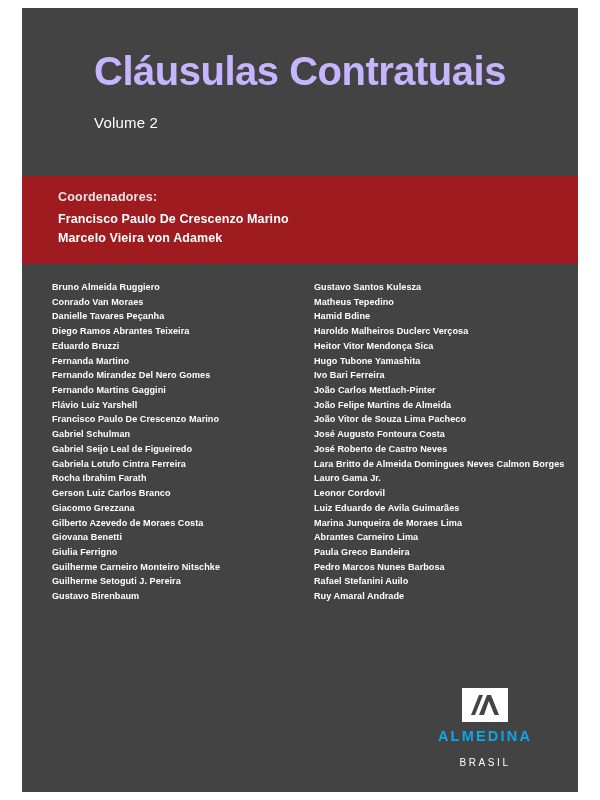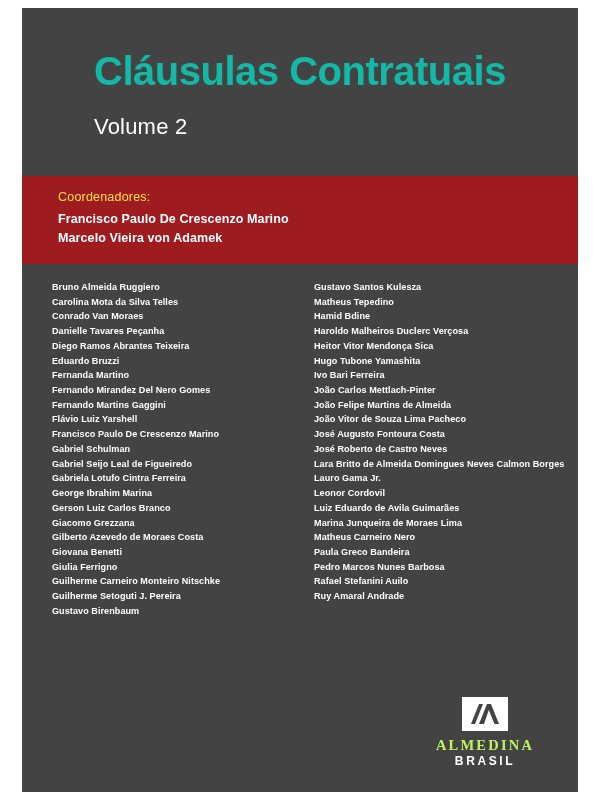--- a/index.html
+++ b/index.html
@@ -28,45 +28,45 @@
     display: flex;
     flex-direction: column;
   }
   
   .title-block {
     background: #434343;
     padding: 42px 36px 26px 36px;
     min-height: 168px;
   }
   .book-title {
-    color: #14b8a6;
+    color: #c4b5fd;
     font-size: 40px;
     font-weight: bold;
     letter-spacing: -0.5px;
     line-height: 1.06;
     text-align: center;
     padding: 0 4px;
   }
   .volume {
     color: #ffffff;
-    font-size: 22px;
+    font-size: 15px;
     font-weight: normal;
     margin-top: 22px;
     margin-left: 36px;
     letter-spacing: 0.2px;
   }
   
   .coord-band {
     background: #9e1b20;
     padding: 14px 36px 16px 36px;
   }
   .coord-label {
-    color: #fde047;
+    color: #e5e5e5;
     font-size: 12.5px;
-    font-weight: normal;
+    font-weight: bold;
     margin-bottom: 6px;
     letter-spacing: 0.2px;
   }
   .coord-name {
     color: #ffffff;
     font-size: 12.5px;
     font-weight: bold;
     line-height: 1.52;
     letter-spacing: 0.1px;
   }
@@ -105,33 +105,32 @@
     text-align: center;
     width: 118px;
   }
   .logo-mark {
     width: 46px;
     height: 34px;
     margin: 0 auto 7px auto;
     display: block;
   }
   .logo-name {
-    color: #bef264;
+    color: #0ea5e9;
     font-size: 14.5px;
     font-weight: bold;
     letter-spacing: 2.2px;
     line-height: 1.1;
-    font-family: Liberation Serif, serif;
   }
   .logo-sub {
     color: #ffffff;
-    font-size: 12px;
-    font-weight: bold;
+    font-size: 10px;
+    font-weight: normal;
     letter-spacing: 2.6px;
-    margin-top: 0;
+    margin-top: 12px;
   }
 </style>
 </head>
 <body>
 
 <div class="cover">
   <div class="page">
 
     <div class="title-block">
       <div class="book-title">Cláusulas Contratuais</div>
@@ -140,34 +139,33 @@
 
     <div class="coord-band">
       <div class="coord-label">Coordenadores:</div>
       <div class="coord-name">Francisco Paulo De Crescenzo Marino</div>
       <div class="coord-name">Marcelo Vieira von Adamek</div>
     </div>
 
     <div class="authors-wrap">
       <div class="authors-col left">
         <div class="author">Bruno Almeida Ruggiero</div>
-        <div class="author">Carolina Mota da Silva Telles</div>
         <div class="author">Conrado Van Moraes</div>
         <div class="author">Danielle Tavares Peçanha</div>
         <div class="author">Diego Ramos Abrantes Teixeira</div>
         <div class="author">Eduardo Bruzzi</div>
         <div class="author">Fernanda Martino</div>
         <div class="author">Fernando Mirandez Del Nero Gomes</div>
         <div class="author">Fernando Martins Gaggini</div>
         <div class="author">Flávio Luiz Yarshell</div>
         <div class="author">Francisco Paulo De Crescenzo Marino</div>
         <div class="author">Gabriel Schulman</div>
         <div class="author">Gabriel Seijo Leal de Figueiredo</div>
         <div class="author">Gabriela Lotufo Cintra Ferreira</div>
-        <div class="author">George Ibrahim Marina</div>
+        <div class="author">Rocha Ibrahim Farath</div>
         <div class="author">Gerson Luiz Carlos Branco</div>
         <div class="author">Giacomo Grezzana</div>
         <div class="author">Gilberto Azevedo de Moraes Costa</div>
         <div class="author">Giovana Benetti</div>
         <div class="author">Giulia Ferrigno</div>
         <div class="author">Guilherme Carneiro Monteiro Nitschke</div>
         <div class="author">Guilherme Setoguti J. Pereira</div>
         <div class="author">Gustavo Birenbaum</div>
       </div>
       <div class="authors-col right">
@@ -181,21 +179,21 @@
         <div class="author">João Carlos Mettlach-Pinter</div>
         <div class="author">João Felipe Martins de Almeida</div>
         <div class="author">João Vitor de Souza Lima Pacheco</div>
         <div class="author">José Augusto Fontoura Costa</div>
         <div class="author">José Roberto de Castro Neves</div>
         <div class="author">Lara Britto de Almeida Domingues Neves Calmon Borges</div>
         <div class="author">Lauro Gama Jr.</div>
         <div class="author">Leonor Cordovil</div>
         <div class="author">Luiz Eduardo de Avila Guimarães</div>
         <div class="author">Marina Junqueira de Moraes Lima</div>
-        <div class="author">Matheus Carneiro Nero</div>
+        <div class="author">Abrantes Carneiro Lima</div>
         <div class="author">Paula Greco Bandeira</div>
         <div class="author">Pedro Marcos Nunes Barbosa</div>
         <div class="author">Rafael Stefanini Auilo</div>
         <div class="author">Ruy Amaral Andrade</div>
       </div>
     </div>
 
     <div class="footer">
       <div class="logo">
         <svg class="logo-mark" viewBox="0 0 46 34">

